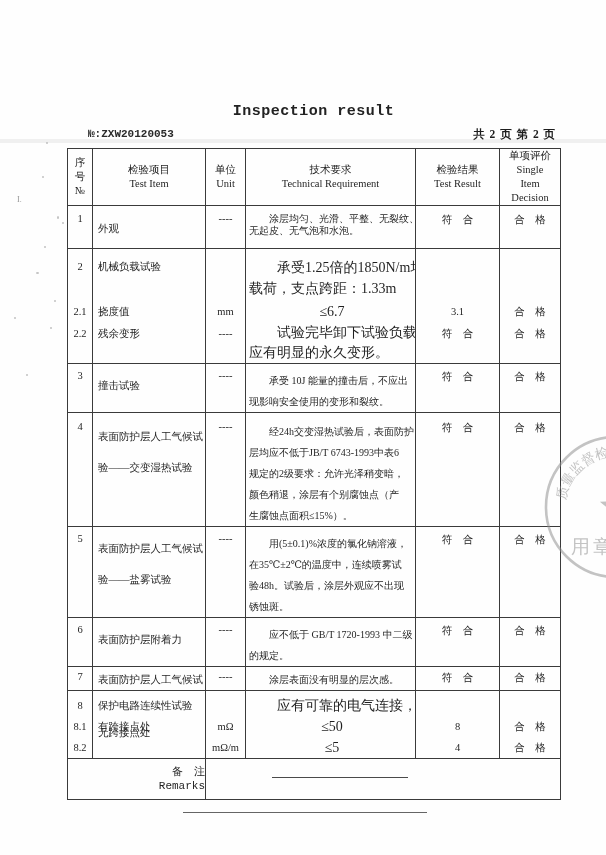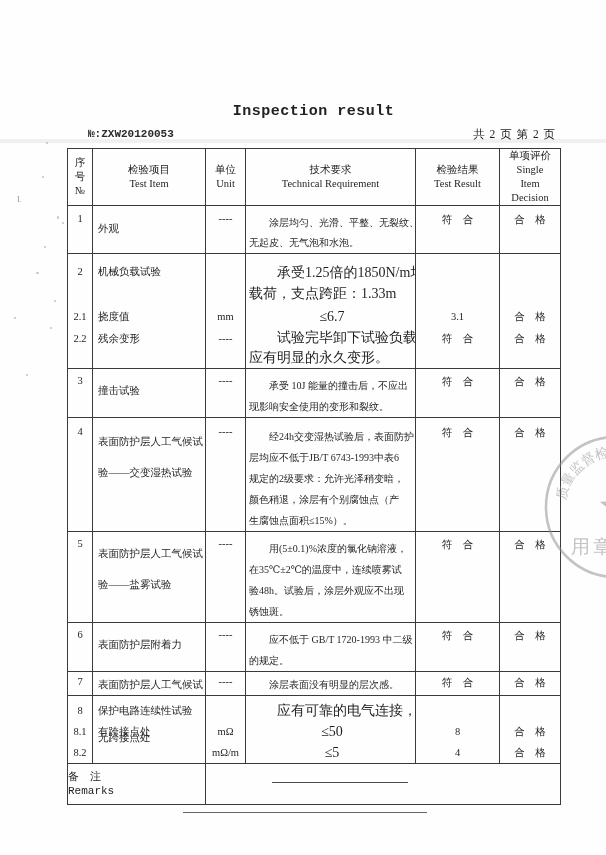--- a/index.html
+++ b/index.html
@@ -16,51 +16,51 @@
     position:absolute;left:67px;top:103px;width:493px;text-align:center;
     font-family:"Liberation Mono","DejaVu Sans Mono",monospace;
     font-size:15px;font-weight:bold;letter-spacing:.5px;color:#222;
   }
   .report-no{
     position:absolute;left:88px;top:128px;
     font-family:"Liberation Mono","DejaVu Sans Mono",monospace;
     font-size:11px;font-weight:bold;color:#2a2a2a;
   }
   .page-info{
-    position:absolute;right:50px;top:127px;font-size:11.5px;font-weight:normal;
+    position:absolute;right:50px;top:127px;font-size:11.5px;font-weight:bold;
     letter-spacing:1px;color:#1d1d1d;
   }
   .scan-streak{position:absolute;left:0;top:139px;width:606px;height:4px;background:rgba(0,0,0,.055);}
   table.result{
     position:absolute;left:67px;top:148px;width:493px;height:645px;
     border-collapse:collapse;table-layout:fixed;
     border:1.6px solid #2b2b2b;
   }
   table.result td,table.result th{
     border:1px solid #3a3a3a;padding:0;overflow:hidden;
     font-weight:normal;color:#1f1f1f;
   }
   th.hd{vertical-align:middle;text-align:center;font-size:10.5px;line-height:14px;white-space:pre-line;}
   td{vertical-align:top;font-size:10.5px;}
   .ctr{text-align:center;}
   .seq{text-align:center;font-size:10.5px;}
   .item{padding-left:5px !important;line-height:31px;white-space:pre;}
   .req{padding-left:3px !important;font-size:10px;line-height:21px;white-space:pre;}
-  .lh20{line-height:20px;}
+  .lh20{line-height:12px;}
   tr.r1 td{padding-top:7px;}
   tr.r3 td{padding-top:6px;}
   tr.r4 td{padding-top:8px;}
   tr.r5 td{padding-top:6px;}
   tr.r6 td{padding-top:6px;}
   tr.r7 td{padding-top:4px;}
   td.rel{position:relative;}
   .sub{position:absolute;left:0;width:100%;white-space:pre;line-height:20px;font-size:10.5px;}
   .sub.req{font-size:14px;padding-left:3px;box-sizing:border-box;}
   .sub.ctr{text-align:center;padding-left:0;}
-  .remarks-label{vertical-align:middle;text-align:left;font-size:11px;line-height:15px;}
+  .remarks-label{vertical-align:middle;text-align:right;font-size:11px;line-height:15px;}
   .remarks-label .en{font-family:"Liberation Mono","DejaVu Sans Mono",monospace;font-size:11px;}
   .hline{width:136px;height:0;border-top:1.2px solid #4a4a4a;margin:18px 0 0 66px;}
   .bottom-line{position:absolute;left:183px;top:812px;width:244px;height:1.2px;background:#4a4a4a;opacity:.85;}
   .stamp{position:absolute;left:535px;top:428px;width:71px;height:158px;overflow:hidden;pointer-events:none;}
   .stamp svg{opacity:.52;}
   .speck{position:absolute;background:#9a9a9a;border-radius:50%;opacity:.6;}
   .pencil{position:absolute;font-size:8px;color:#777;font-family:"Liberation Serif",serif;opacity:.8;}
 </style>
 </head>
 <body>

